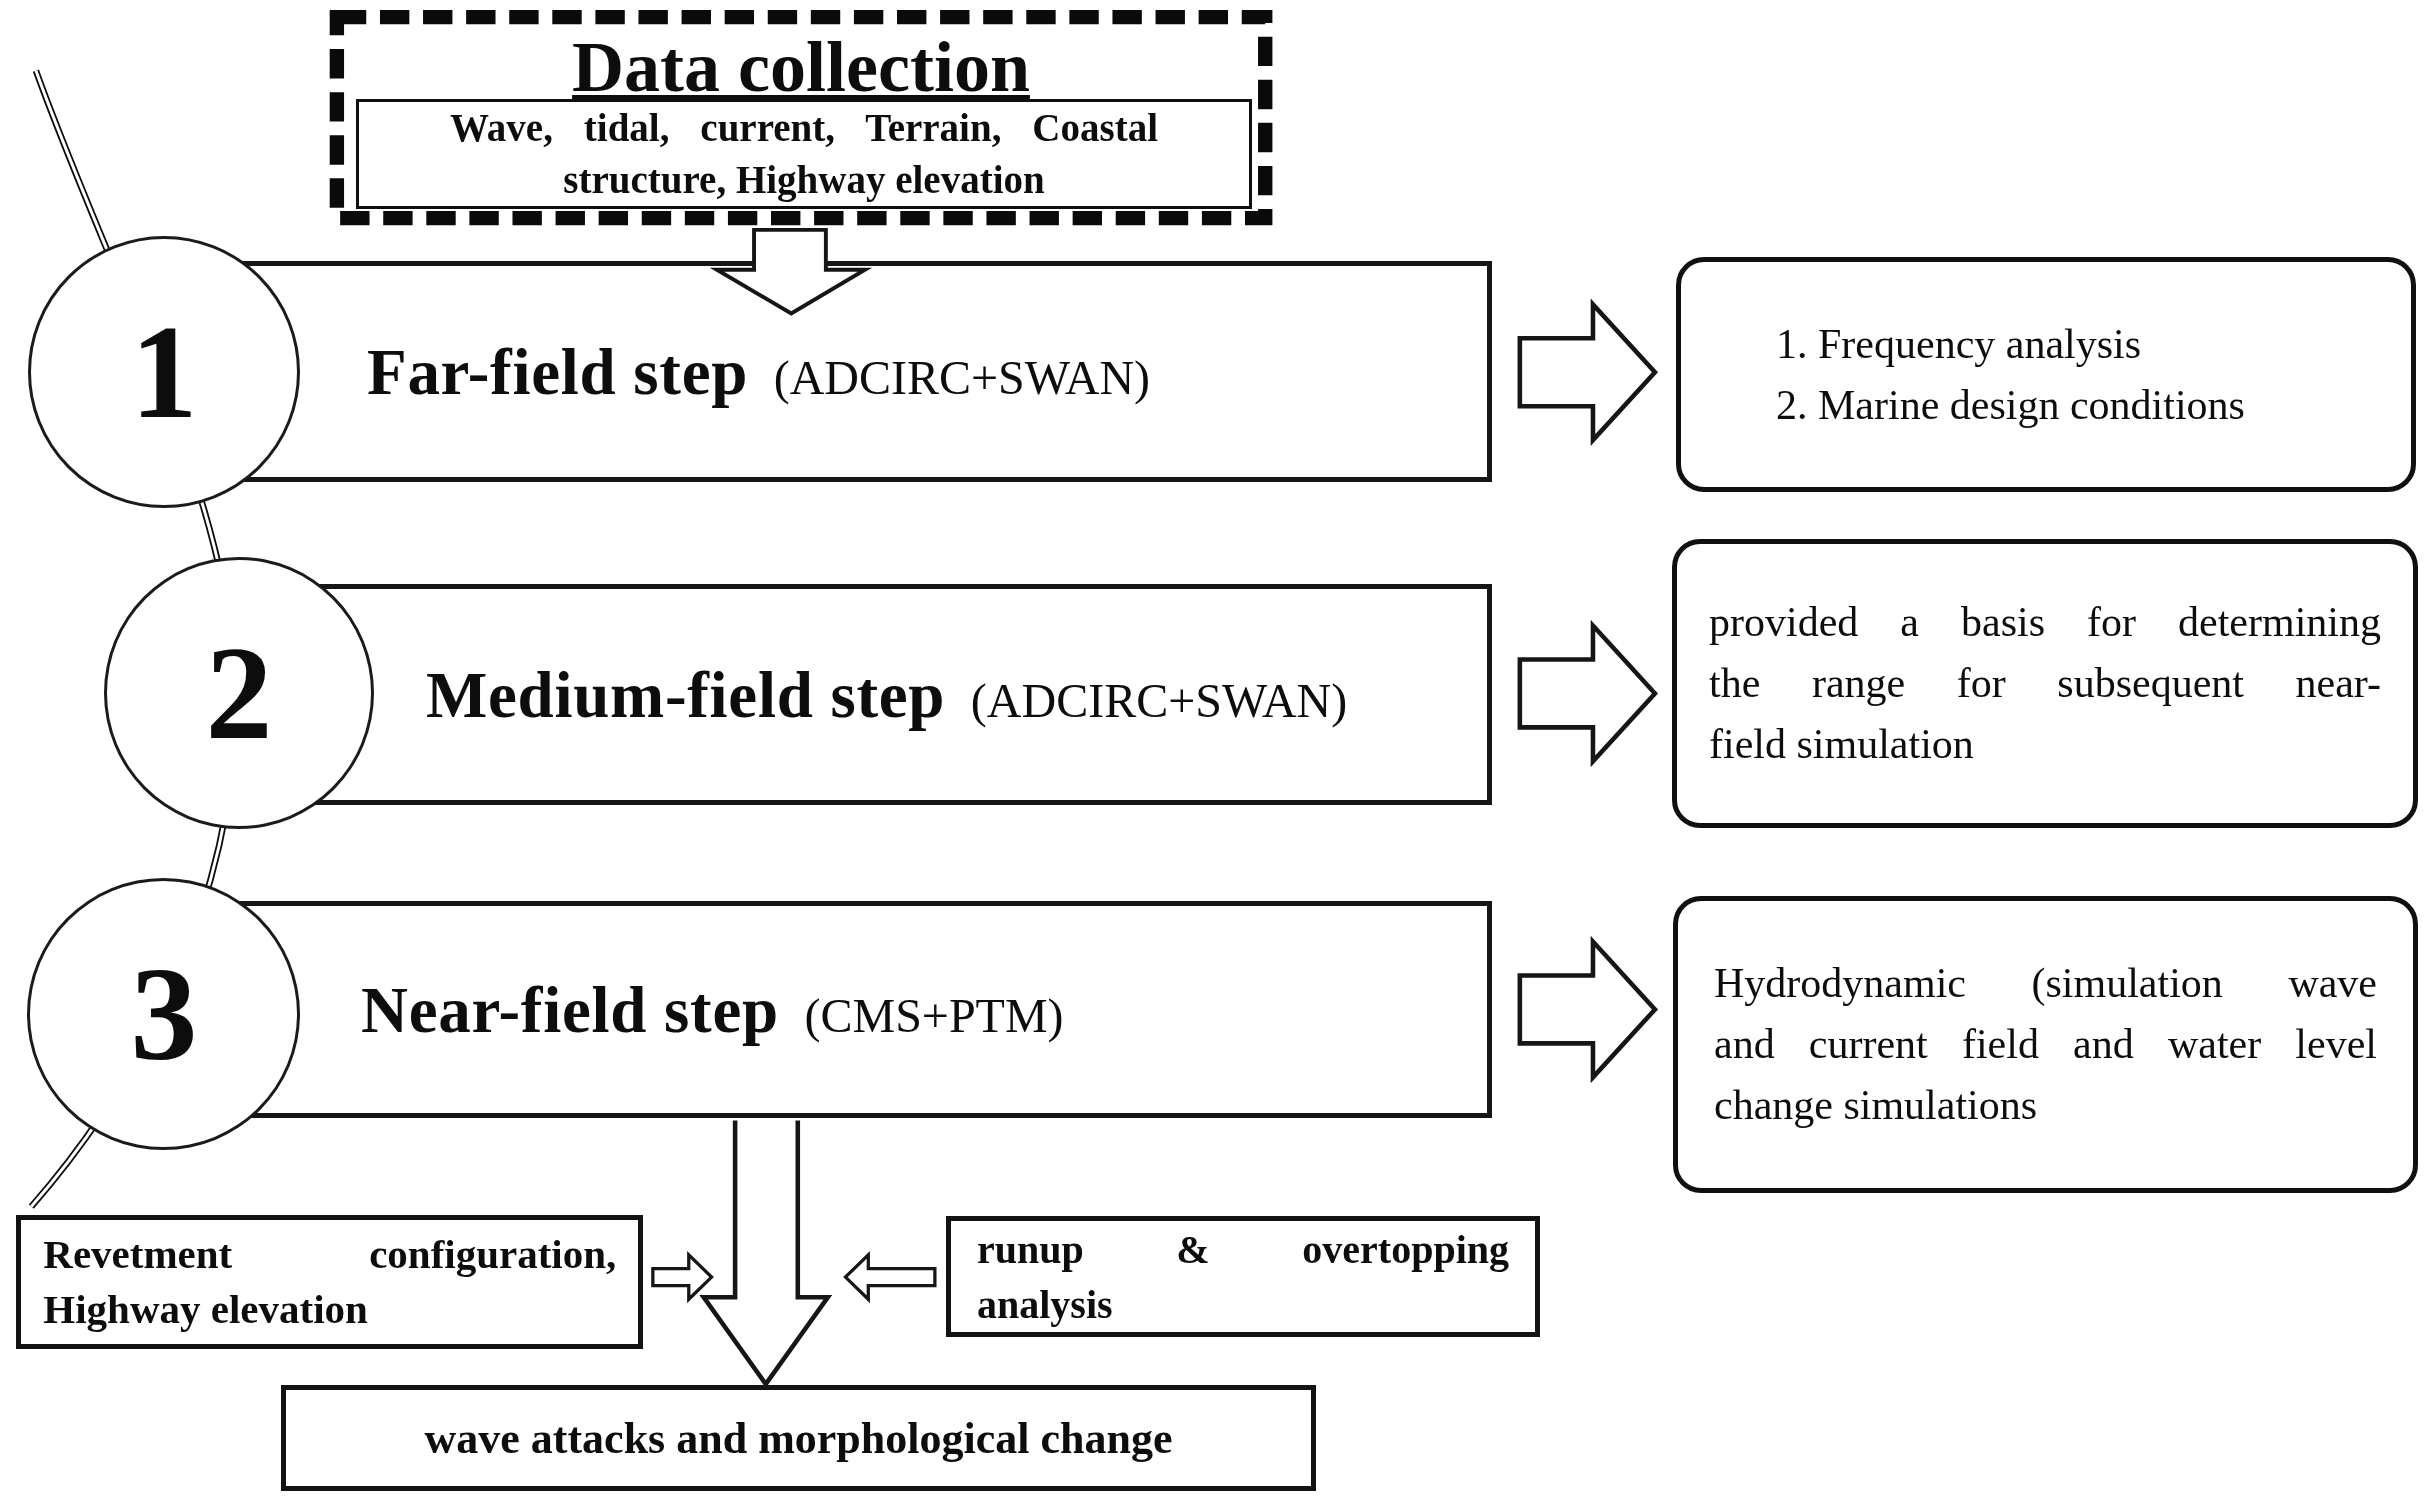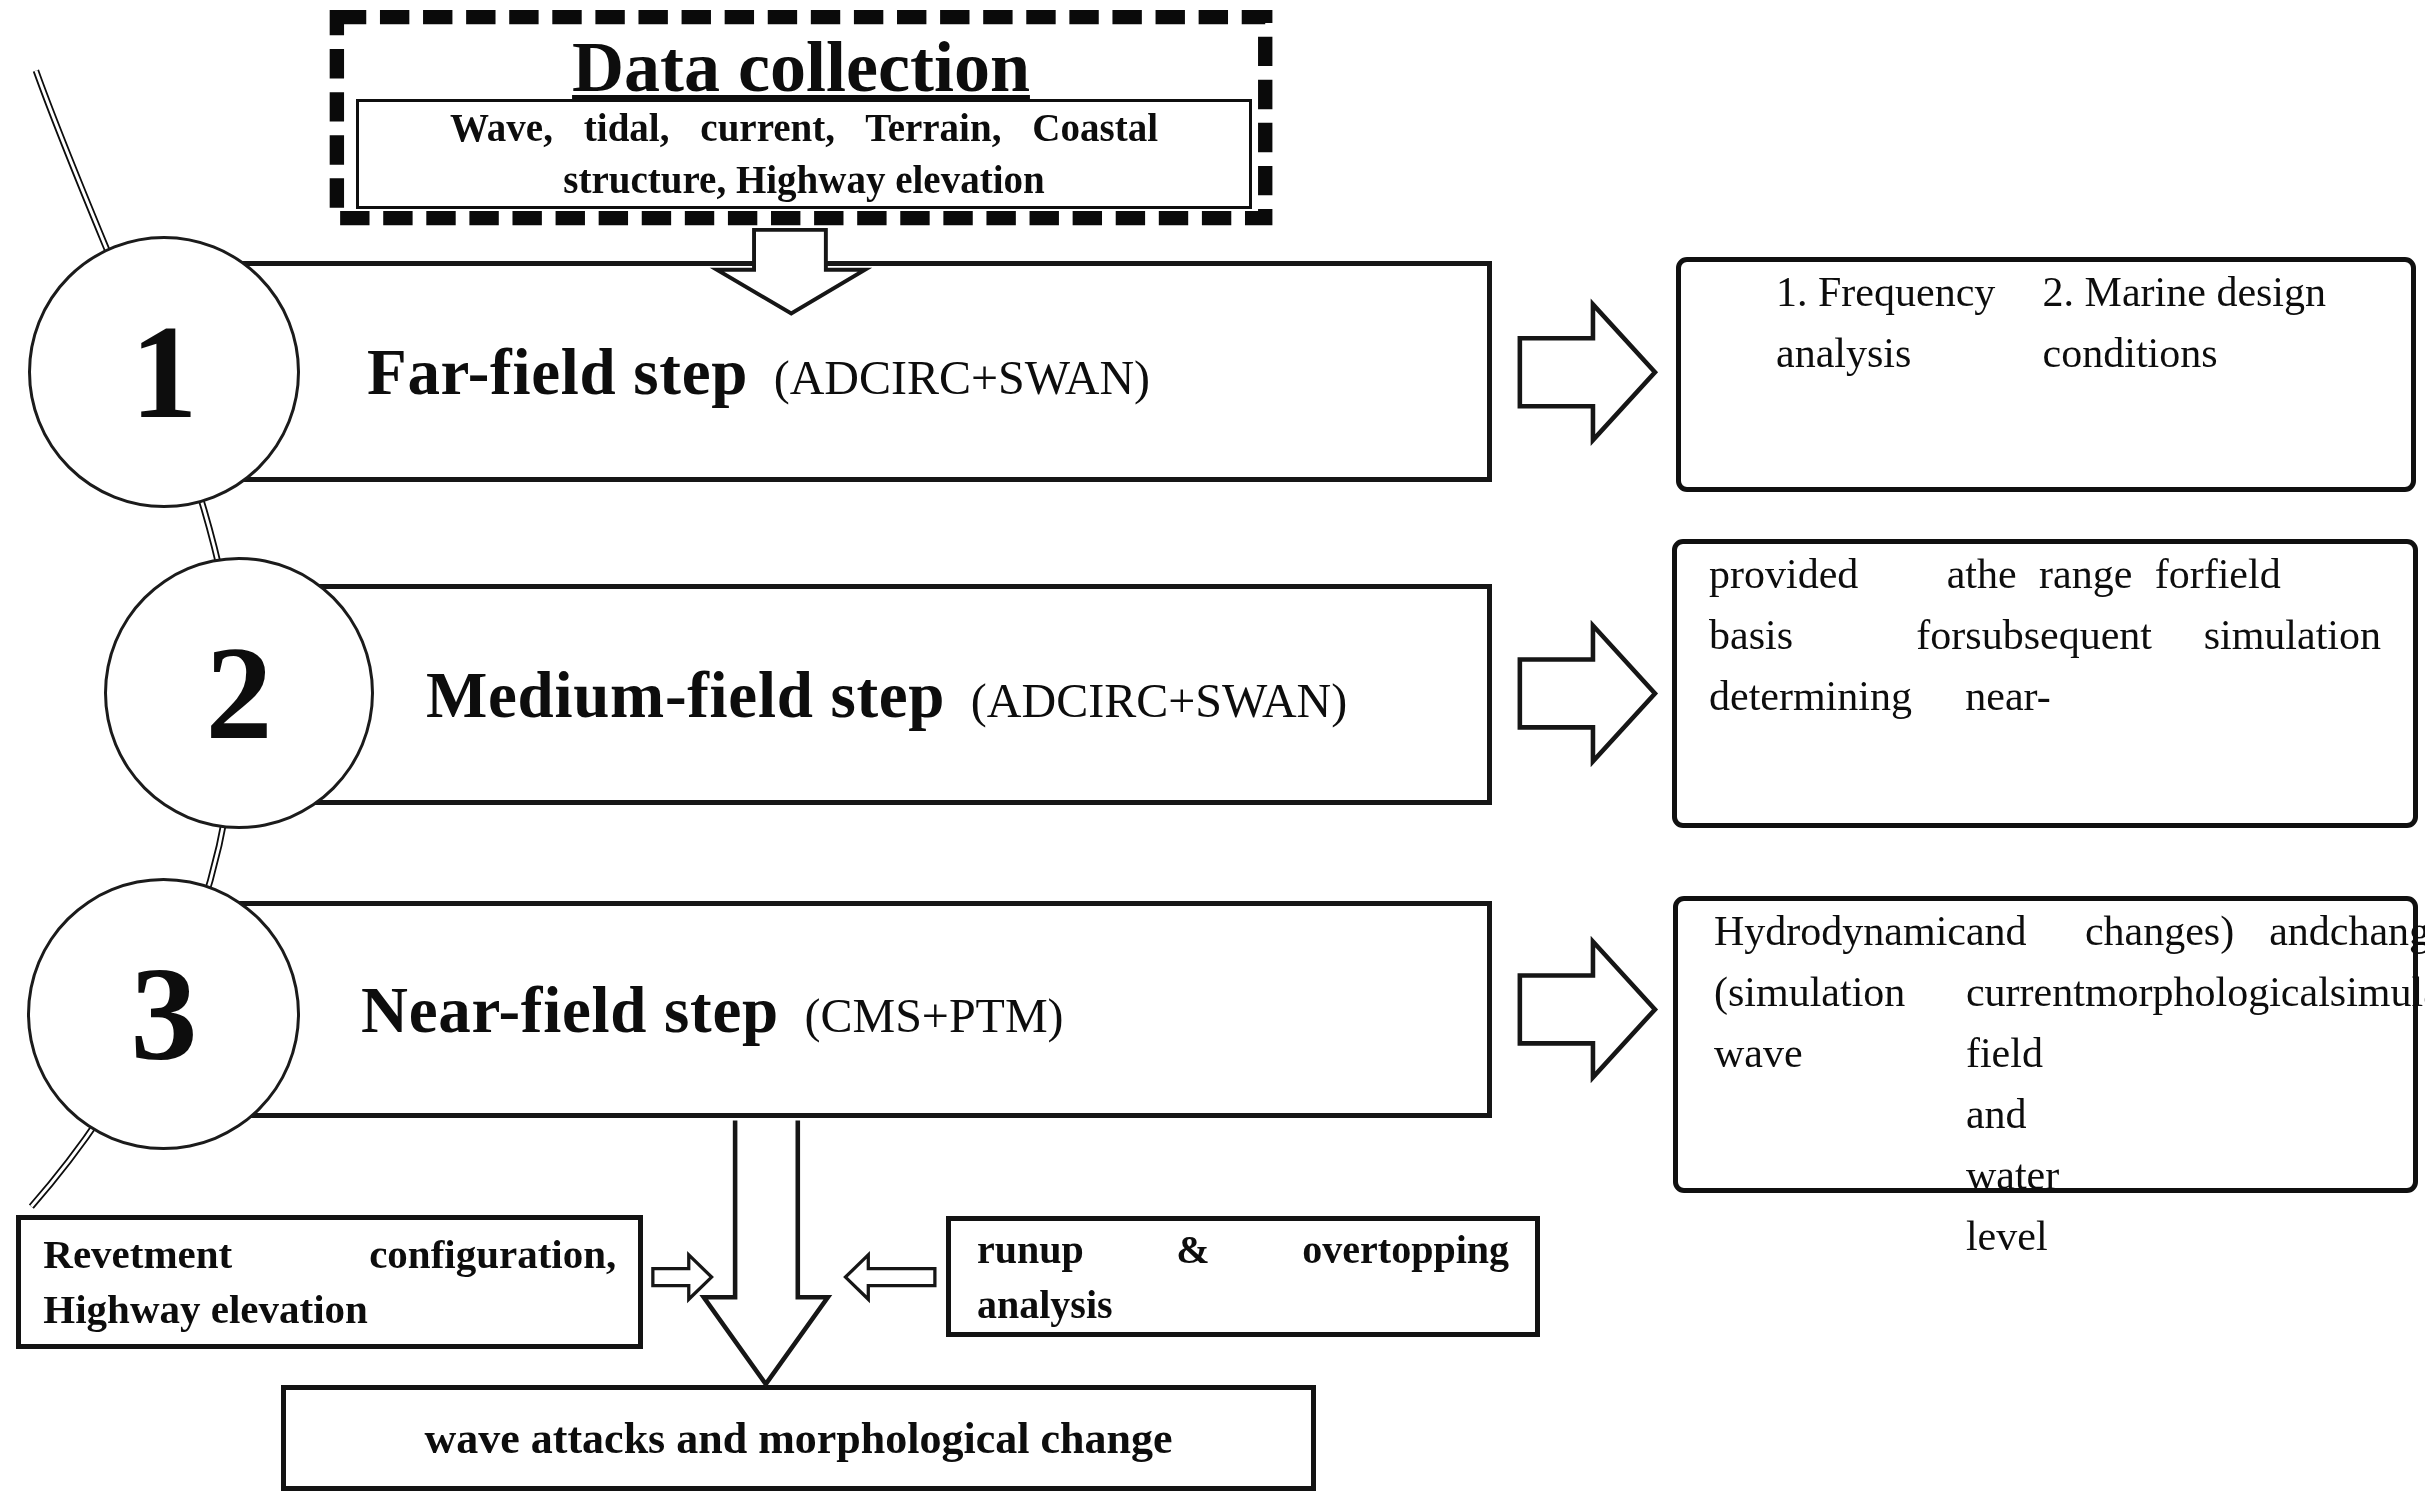--- a/index.html
+++ b/index.html
@@ -21,22 +21,22 @@
     display:flex;align-items:center;justify-content:center;z-index:3;
   }
   .circle .num{font-size:134px;font-weight:bold;line-height:1;}
   .step-line{
     position:absolute;top:50%;transform:translateY(-50%);
     white-space:nowrap;
   }
   .step-title{font-size:65px;font-weight:bold;letter-spacing:0.7px;}
   .step-model{font-size:48px;font-weight:normal;margin-left:23px;}
   .rounded{
-    background:#ffffff;border:5.2px solid #101010;border-radius:11px;z-index:2;
-    display:flex;flex-direction:row;
+    background:#ffffff;border:5.2px solid #101010;border-radius:28px;z-index:2;
+    display:flex;flex-direction:column;justify-content:center;
   }
   .rline{font-size:42px;line-height:61px;}
   .jall{text-align:justify;text-align-last:justify;}
   .dc-title{
     z-index:2;text-align:center;font-size:72px;font-weight:bold;line-height:1.2;text-decoration:underline;
   }
   .dc-inner{
     background:#ffffff;border:3.3px solid #0f0f0f;z-index:2;
     display:flex;flex-direction:column;justify-content:flex-start;
     padding:0 91px;
@@ -107,21 +107,20 @@
     <div class="rline">2. Marine design conditions</div>
   </div>
   <div class="abs rounded" style="left:1672px;top:539px;width:746px;height:289px;padding:0 32px;">
     <div class="rline jall">provided a basis for determining</div>
     <div class="rline jall">the range for subsequent near-</div>
     <div class="rline">field simulation</div>
   </div>
   <div class="abs rounded" style="left:1673px;top:896px;width:745px;height:297px;padding:0 36px;">
     <div class="rline jall">Hydrodynamic (simulation wave</div>
     <div class="rline jall">and current field and water level</div>
-    <div class="rline jall">changes) and morphological</div>
     <div class="rline">change simulations</div>
   </div>
 
   <div class="abs smallbox" style="left:16.3px;top:1215px;width:627px;height:134px;padding:0 22px;">
     <div class="bline jall" style="font-size:41px;line-height:55px;">Revetment configuration,</div>
     <div class="bline" style="font-size:41px;line-height:55px;">Highway elevation</div>
   </div>
   <div class="abs smallbox" style="left:946px;top:1216px;width:594px;height:121px;padding:0 26px;">
     <div class="bline jall" style="font-size:40px;line-height:55px;">runup &amp; overtopping</div>
     <div class="bline" style="font-size:40px;line-height:55px;">analysis</div>

